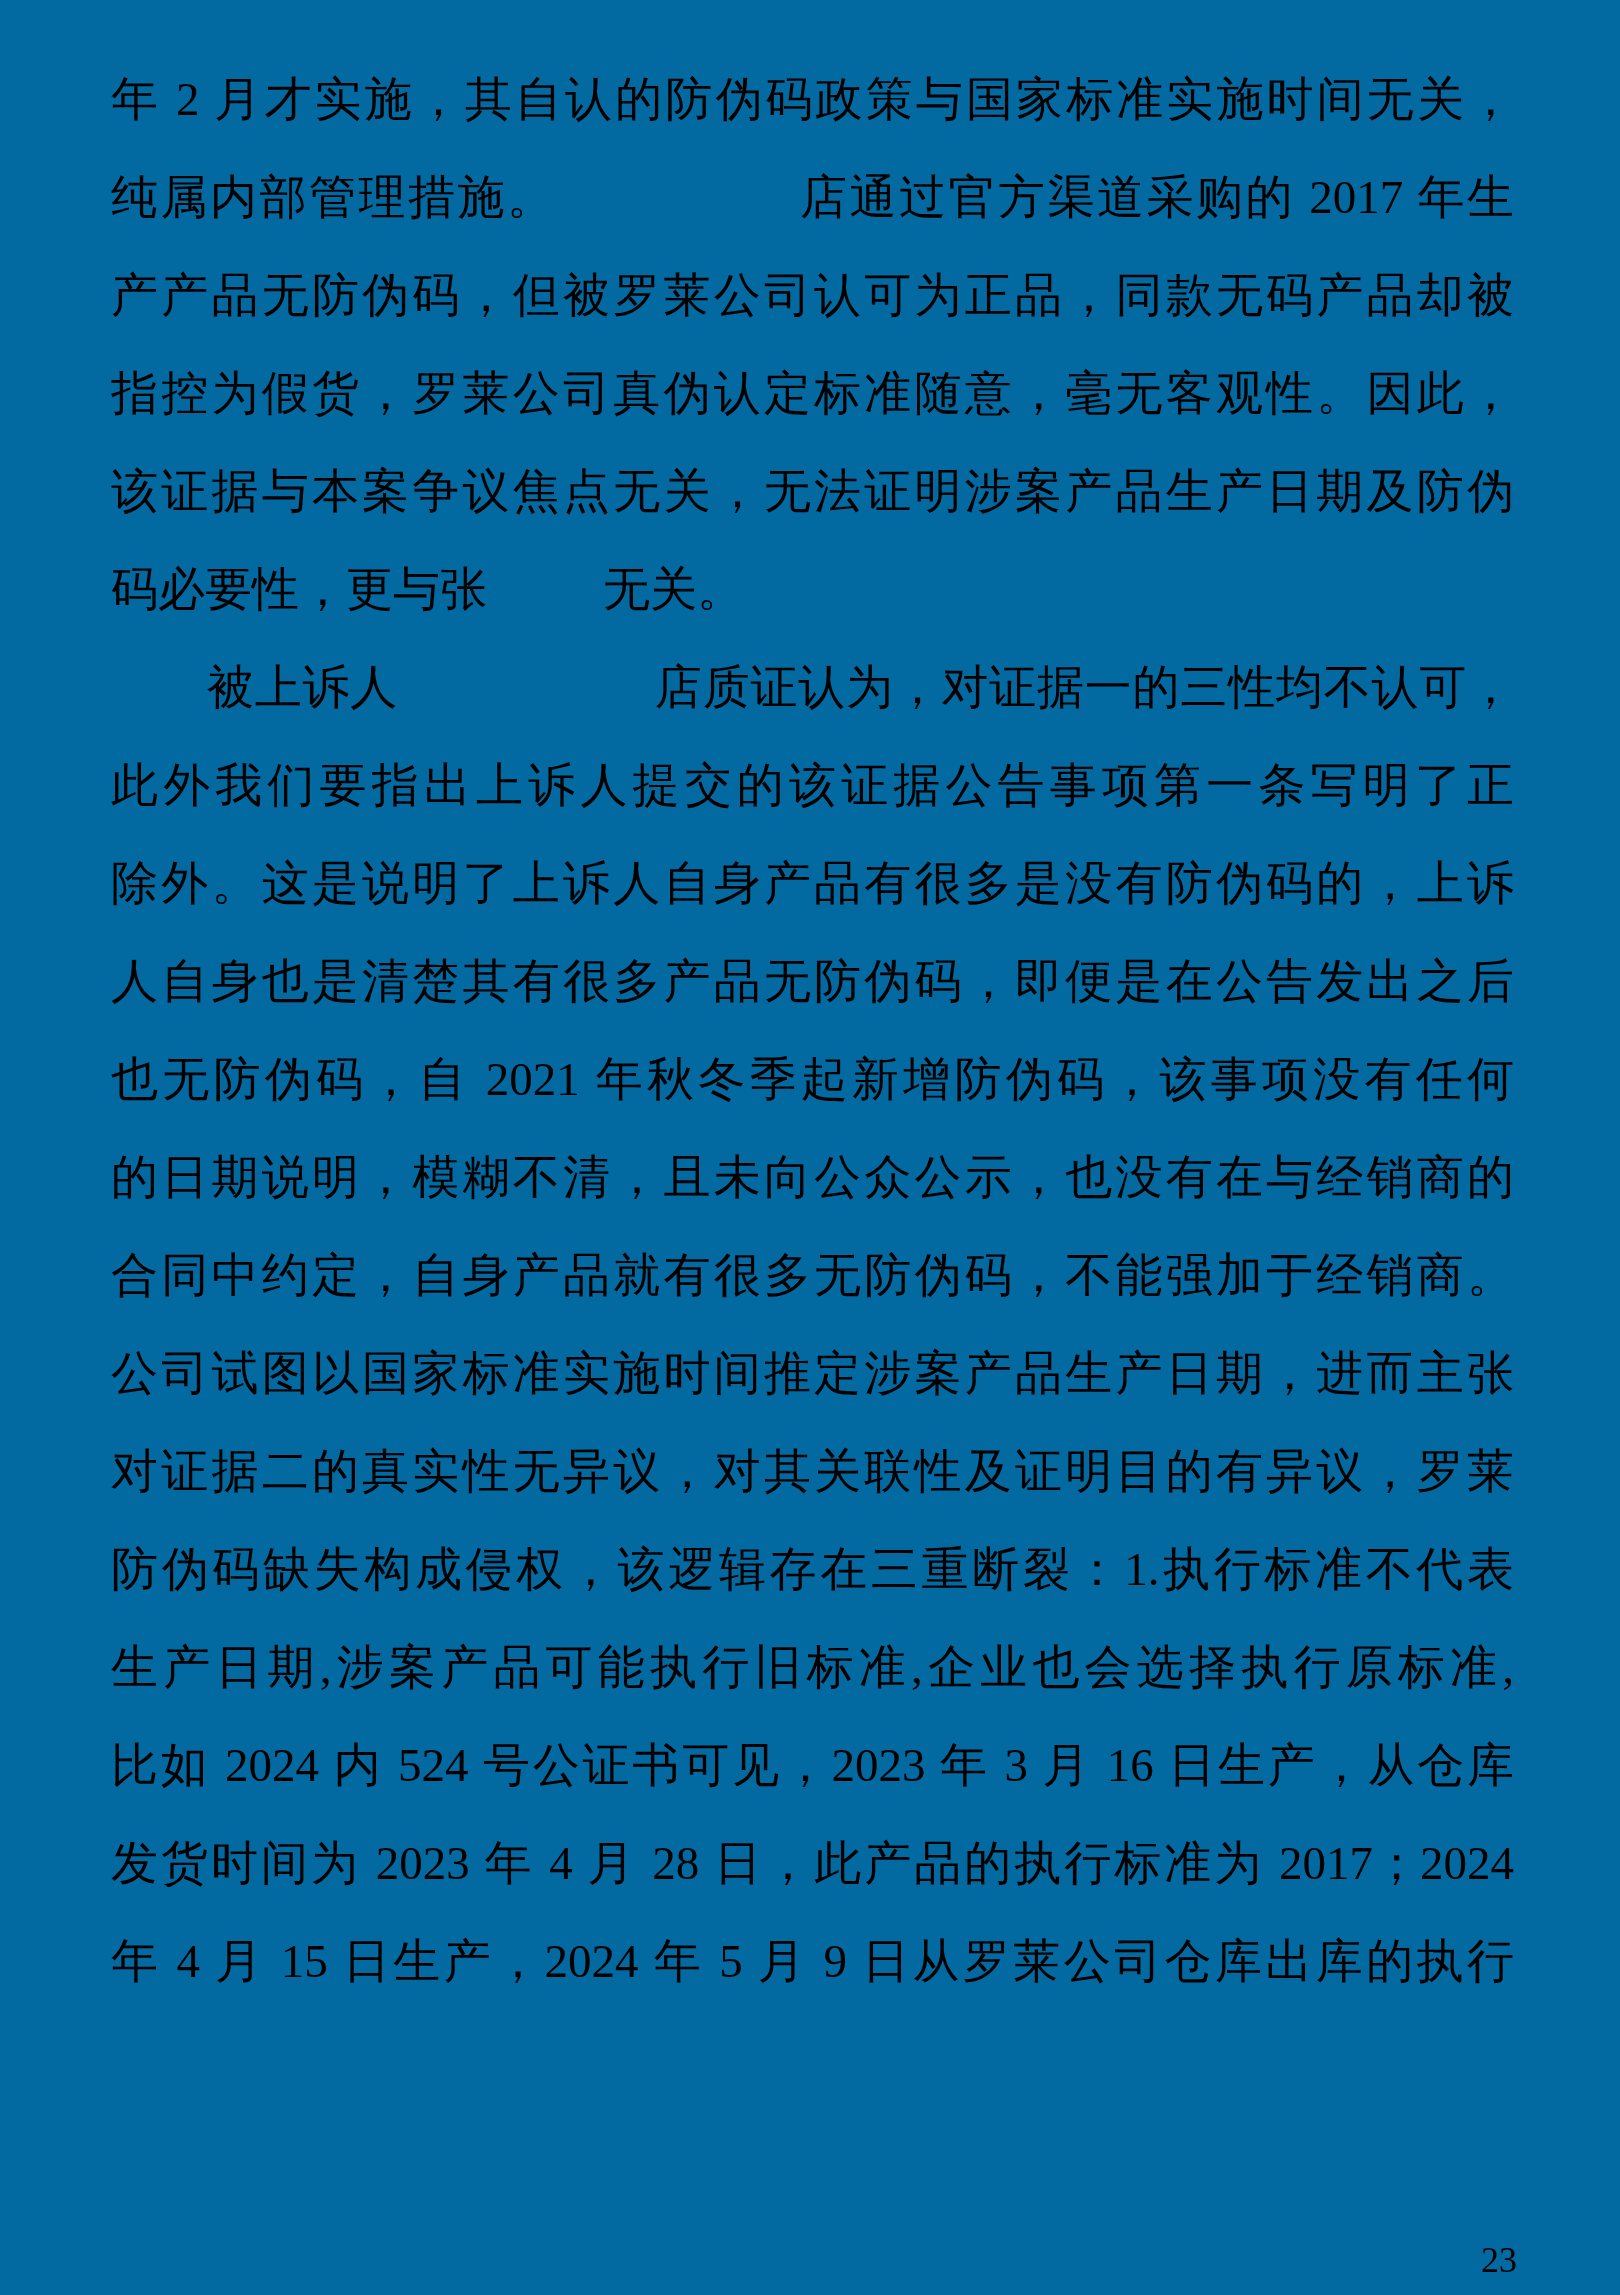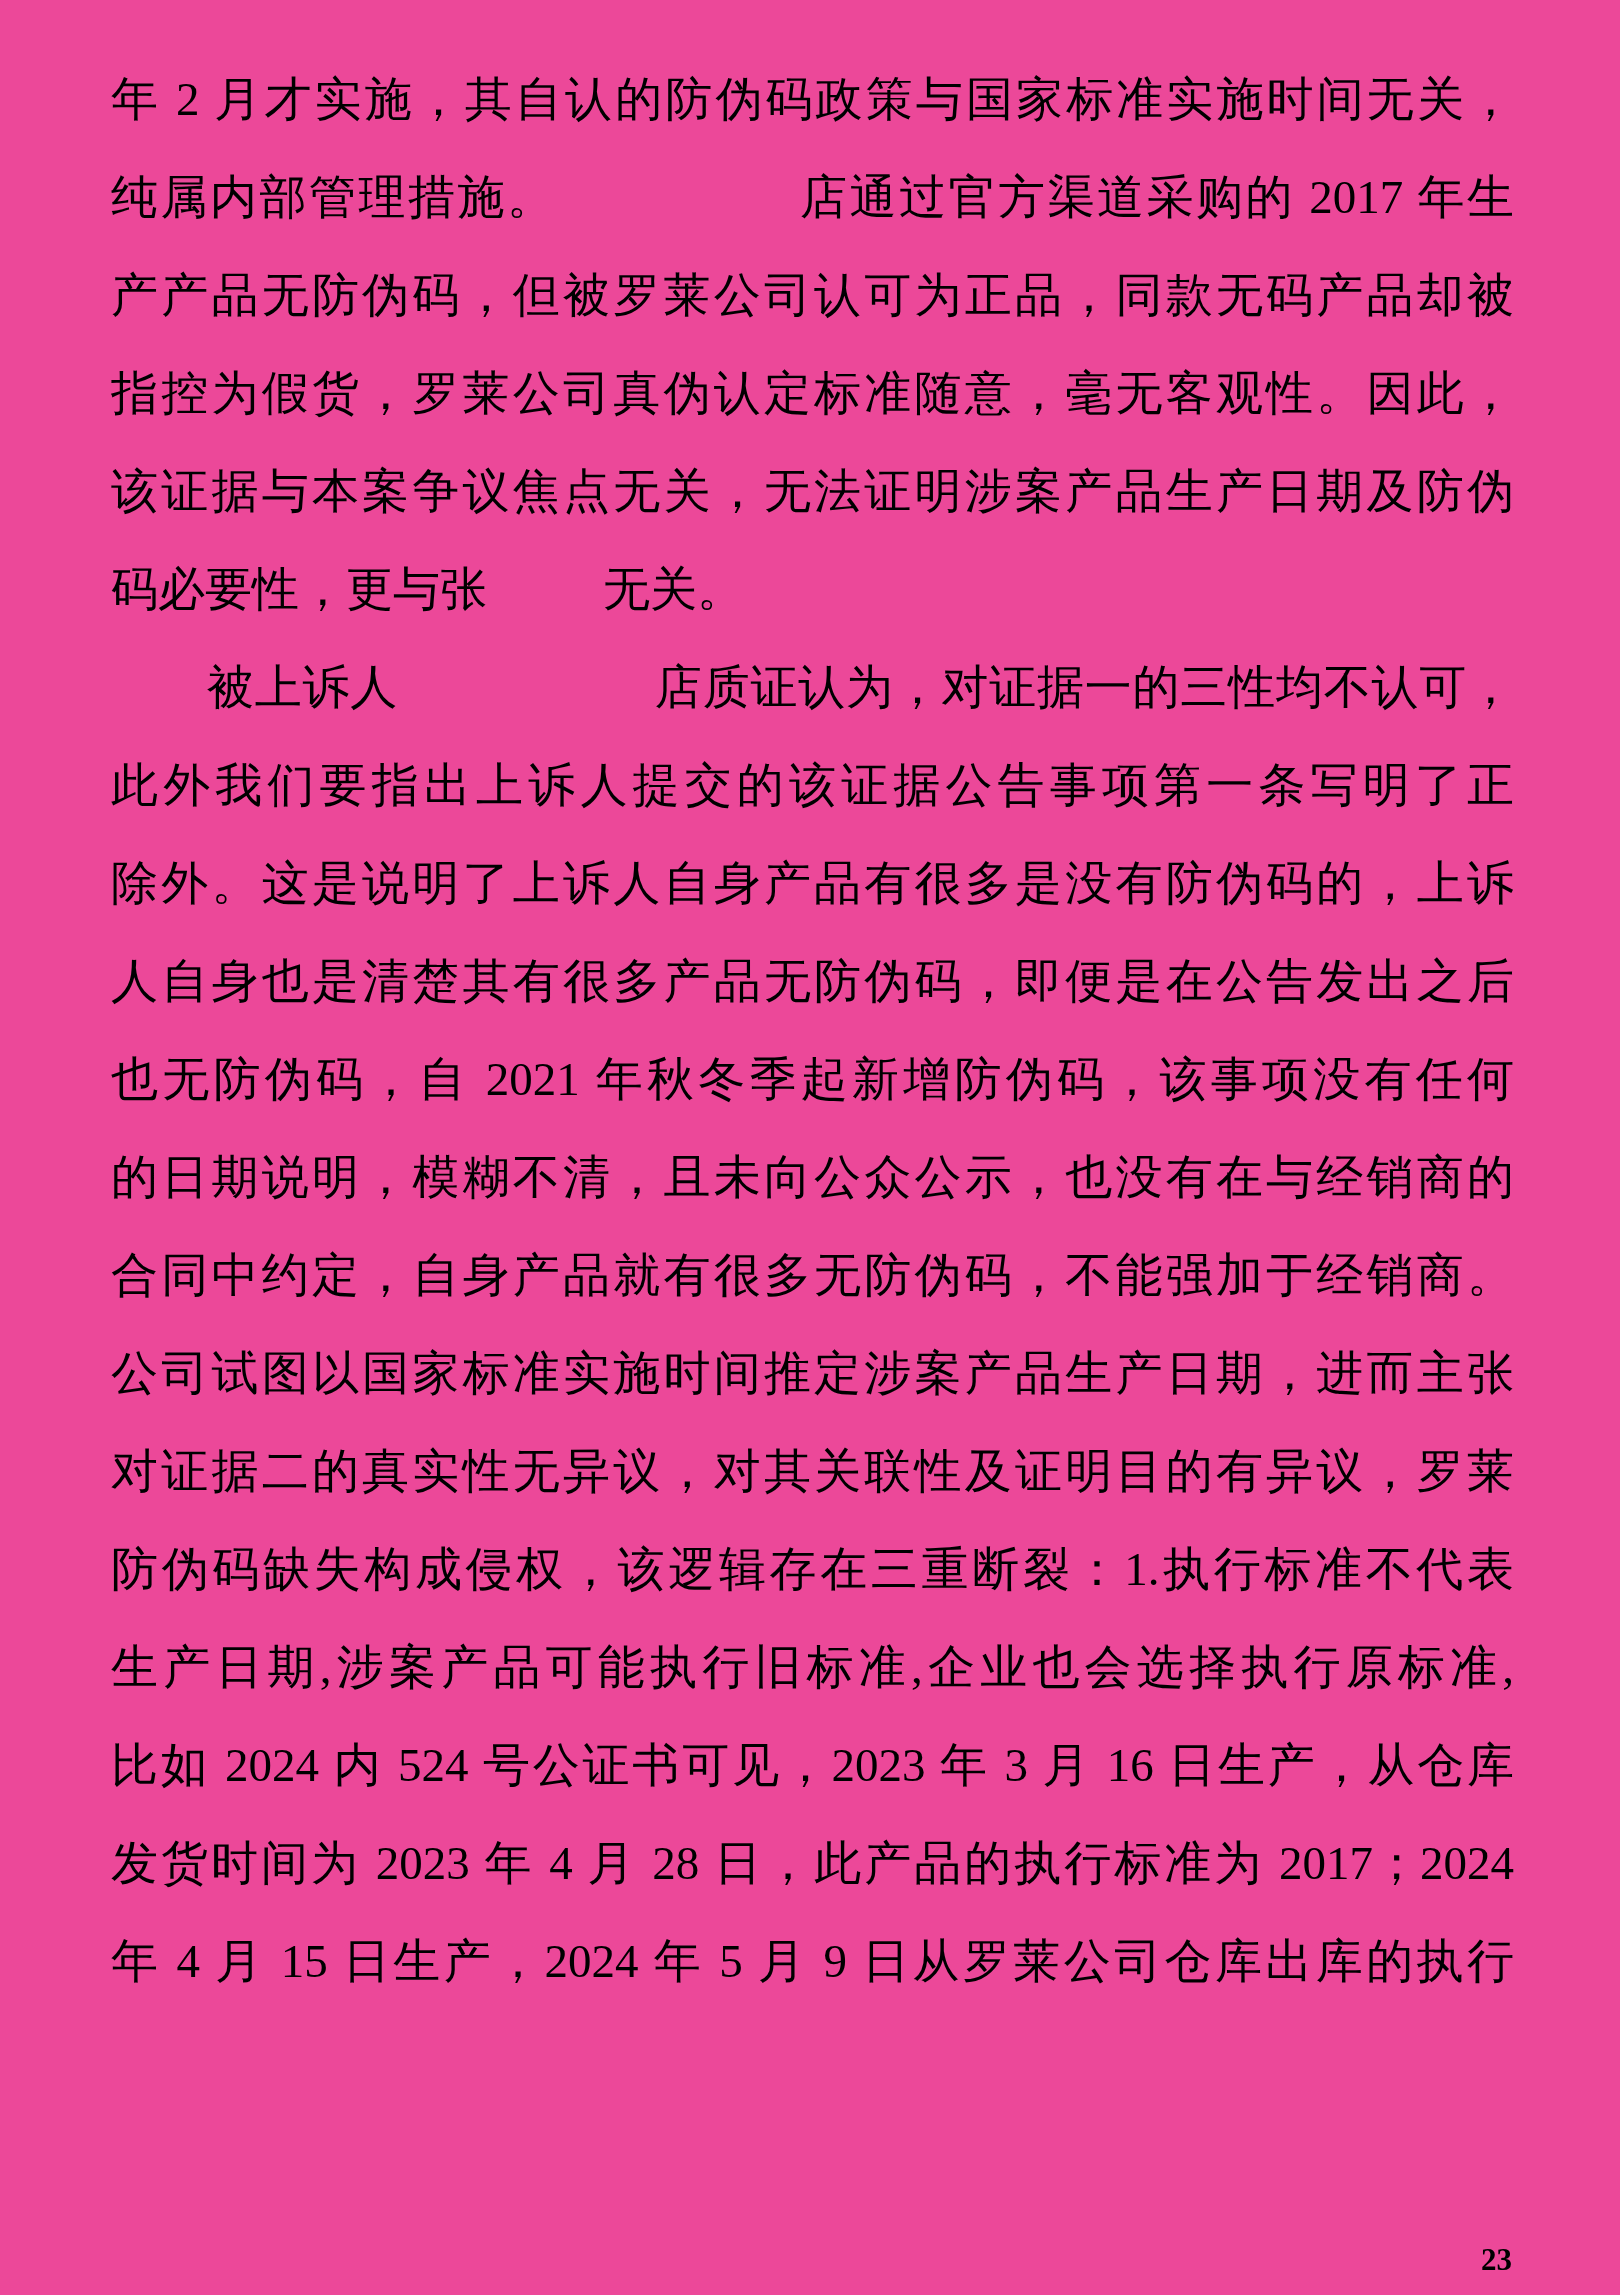--- a/index.html
+++ b/index.html
@@ -4,21 +4,21 @@
 <style>
   html, body {
     margin: 0;
     padding: 0;
     background: #ffffff;
   }
   .page {
     position: relative;
     width: 1620px;
     height: 2295px;
-    background: #ec4899;
+    background: #0369a1;
     overflow: hidden;
     font-family: "Liberation Serif", "DejaVu Serif", serif;
     color: #000000;
   }
   .text-block {
     position: absolute;
     left: 111px;
     top: 50px;
     width: 1403px;
   }
@@ -40,25 +40,24 @@
   }
   .gap {
     display: inline-block;
     height: 0.8px;
     vertical-align: baseline;
   }
   .page-number {
     position: absolute;
     left: 1481px;
     top: 2240px;
-    font-size: 31px;
+    font-size: 36px;
     line-height: 40px;
     color: #000000;
     font-family: "Liberation Serif", "DejaVu Serif", serif;
-    font-weight: bold;
   }
 </style>
 </head>
 <body>
 
 <div class="page">
   <div class="text-block" id="text-block">
       <div class="line justify-last"><span>年 2 月才实施，其自认的防伪码政策与国家标准实施时间无关，</span></div>
       <div class="line justify-last"><span>纯属内部管理措施。</span><span class="gap" style="width: 241px;"></span><span>店通过官方渠道采购的 2017 年生</span></div>
       <div class="line justify-last"><span>产产品无防伪码，但被罗莱公司认可为正品，同款无码产品却被</span></div>

